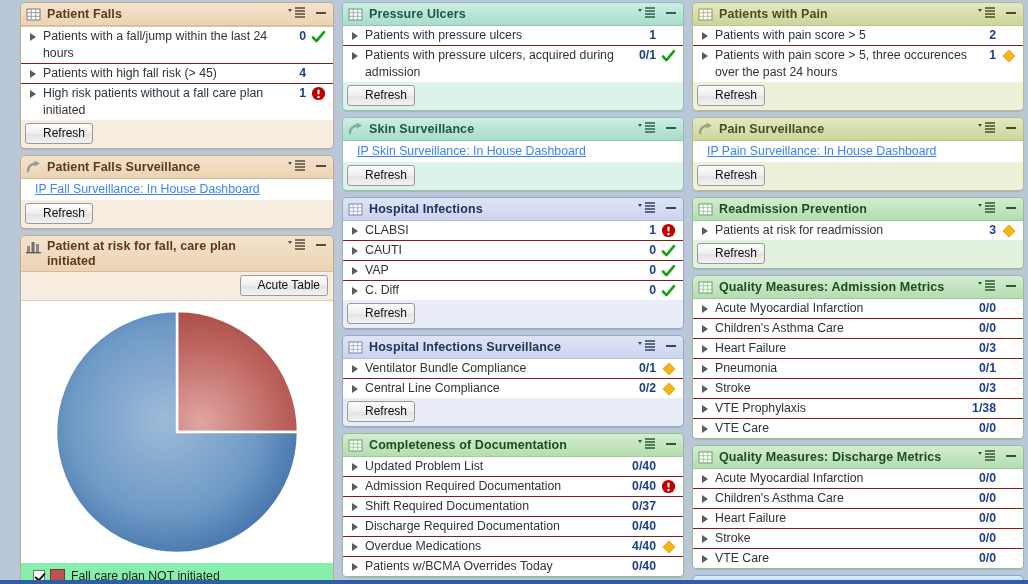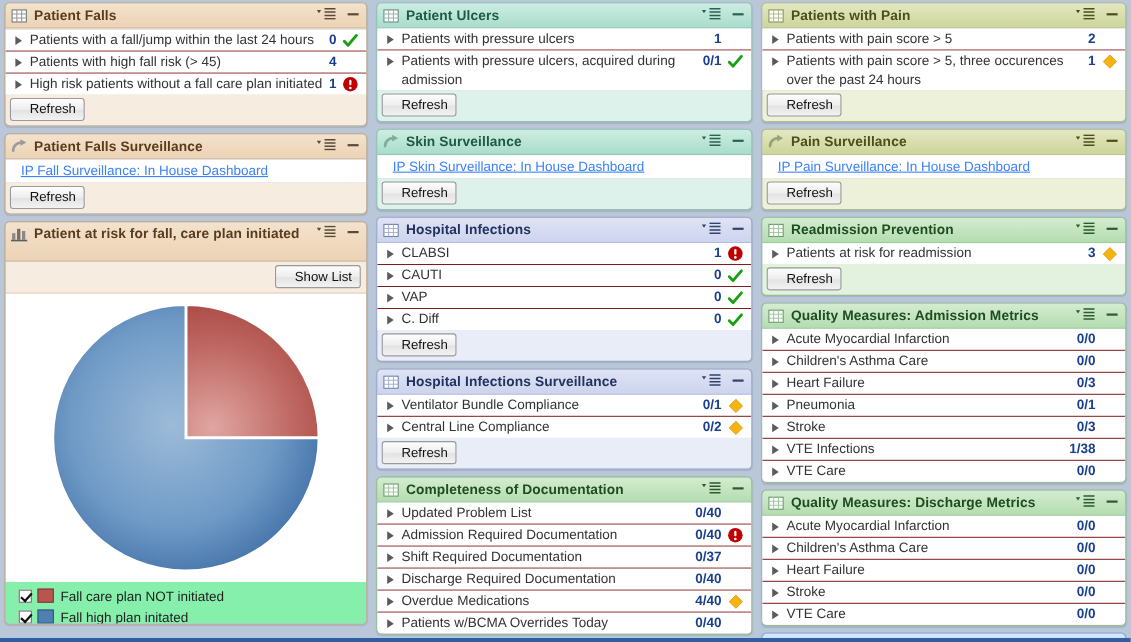--- a/index.html
+++ b/index.html
@@ -113,21 +113,21 @@
     padding: 3px 6px 4px 14px;
     font-size: 12.3px;
   }
   .link {
     color: #3b82f6;
     text-decoration: underline;
     cursor: pointer;
   }
 
   
-  .theme-tan { border-color: #c4ab8c; }
+  .theme-tan { border-color: #c4ab8c; margin-left: 16px; }
   .theme-tan .panel-header { background: linear-gradient(to bottom,#f3e2cd 0%,#ecd3b4 100%); color: #5a3b1b; border-bottom: 1px solid #ceb severity; }
   .theme-tan .panel-header { border-bottom: 1px solid #d6bb99; }
   .theme-tan .footer-bar { background: #f7ece0; }
   .theme-tan .panel-body { border-top: 1px solid #ddc7a8; }
 
   .theme-mint { border-color: #8fc4b4; }
   .theme-mint .panel-header { background: linear-gradient(to bottom,#cdeee2 0%,#a9dccb 100%); color: #1d5a46; border-bottom: 1px solid #92c9b6; }
   .theme-mint .footer-bar { background: #ddf2ea; }
 
   .theme-lav { border-color: #9aa8cd; }
@@ -318,21 +318,21 @@
               </svg>
           </span>
           <span class="ctl">
             <svg width="12" height="11" viewBox="0 0 12 11">
                 <rect x="1" y="5" width="10" height="2" fill="#5a4a38"></rect>
               </svg>
           </span>
         </span>
       </div>
       <div class="chart-toolbar">
-        <span class="btn">Show List</span>
+        <span class="btn">Acute Table</span>
       </div>
       <div class="chart-area">
         <svg id="pie-svg" width="250" height="250" viewBox="0 0 250 250">
           <defs>
             <radialGradient id="gblue" cx="45%" cy="45%" r="62%">
               <stop offset="0%" stop-color="#9dbbd8"></stop>
               <stop offset="62%" stop-color="#6f9ac6"></stop>
               <stop offset="100%" stop-color="#3f6ea6"></stop>
             </radialGradient>
             <radialGradient id="gred" cx="20%" cy="92%" r="105%">
@@ -365,21 +365,21 @@
   <div class="column col-2">
 
     <div class="panel theme-mint">
       <div class="panel-header">
         <span class="hdr-icon">
           <svg width="15" height="15" viewBox="0 0 15 15">
               <rect x="1" y="2" width="13" height="11" fill="#fdfdfd" stroke="#6f8f84"></rect>
               <path d="M1 5.7h13M1 9.3h13M5.3 2v11M9.7 2v11" stroke="#9ab8ad" stroke-width="1"></path>
             </svg>
         </span>
-        <span class="panel-title">Patient Ulcers</span>
+        <span class="panel-title">Pressure Ulcers</span>
         <span class="hdr-ctrls">
           <span class="ctl">
             <svg width="18" height="11" viewBox="0 0 18 11">
                 <path d="M0 2l4 0 -2 3z" fill="#2b6152"></path>
                 <path d="M7 1h10M7 4h10M7 7h10M7 10h10" stroke="#2b6152" stroke-width="1.4"></path>
               </svg>
           </span>
           <span class="ctl">
             <svg width="12" height="11" viewBox="0 0 12 11">
                 <rect x="1" y="5" width="10" height="2" fill="#2b6152"></rect>
@@ -853,21 +853,21 @@
               <i></i>
             </span>
           <span class="row-label">Stroke</span>
           <span class="row-value">0/3</span>
           <span class="row-status empty"></span>
         </div>
         <div class="row">
           <span class="caret">
               <i></i>
             </span>
-          <span class="row-label">VTE Infections</span>
+          <span class="row-label">VTE Prophylaxis</span>
           <span class="row-value">1/38</span>
           <span class="row-status empty"></span>
         </div>
         <div class="row">
           <span class="caret">
               <i></i>
             </span>
           <span class="row-label">VTE Care</span>
           <span class="row-value">0/0</span>
           <span class="row-status empty"></span>

